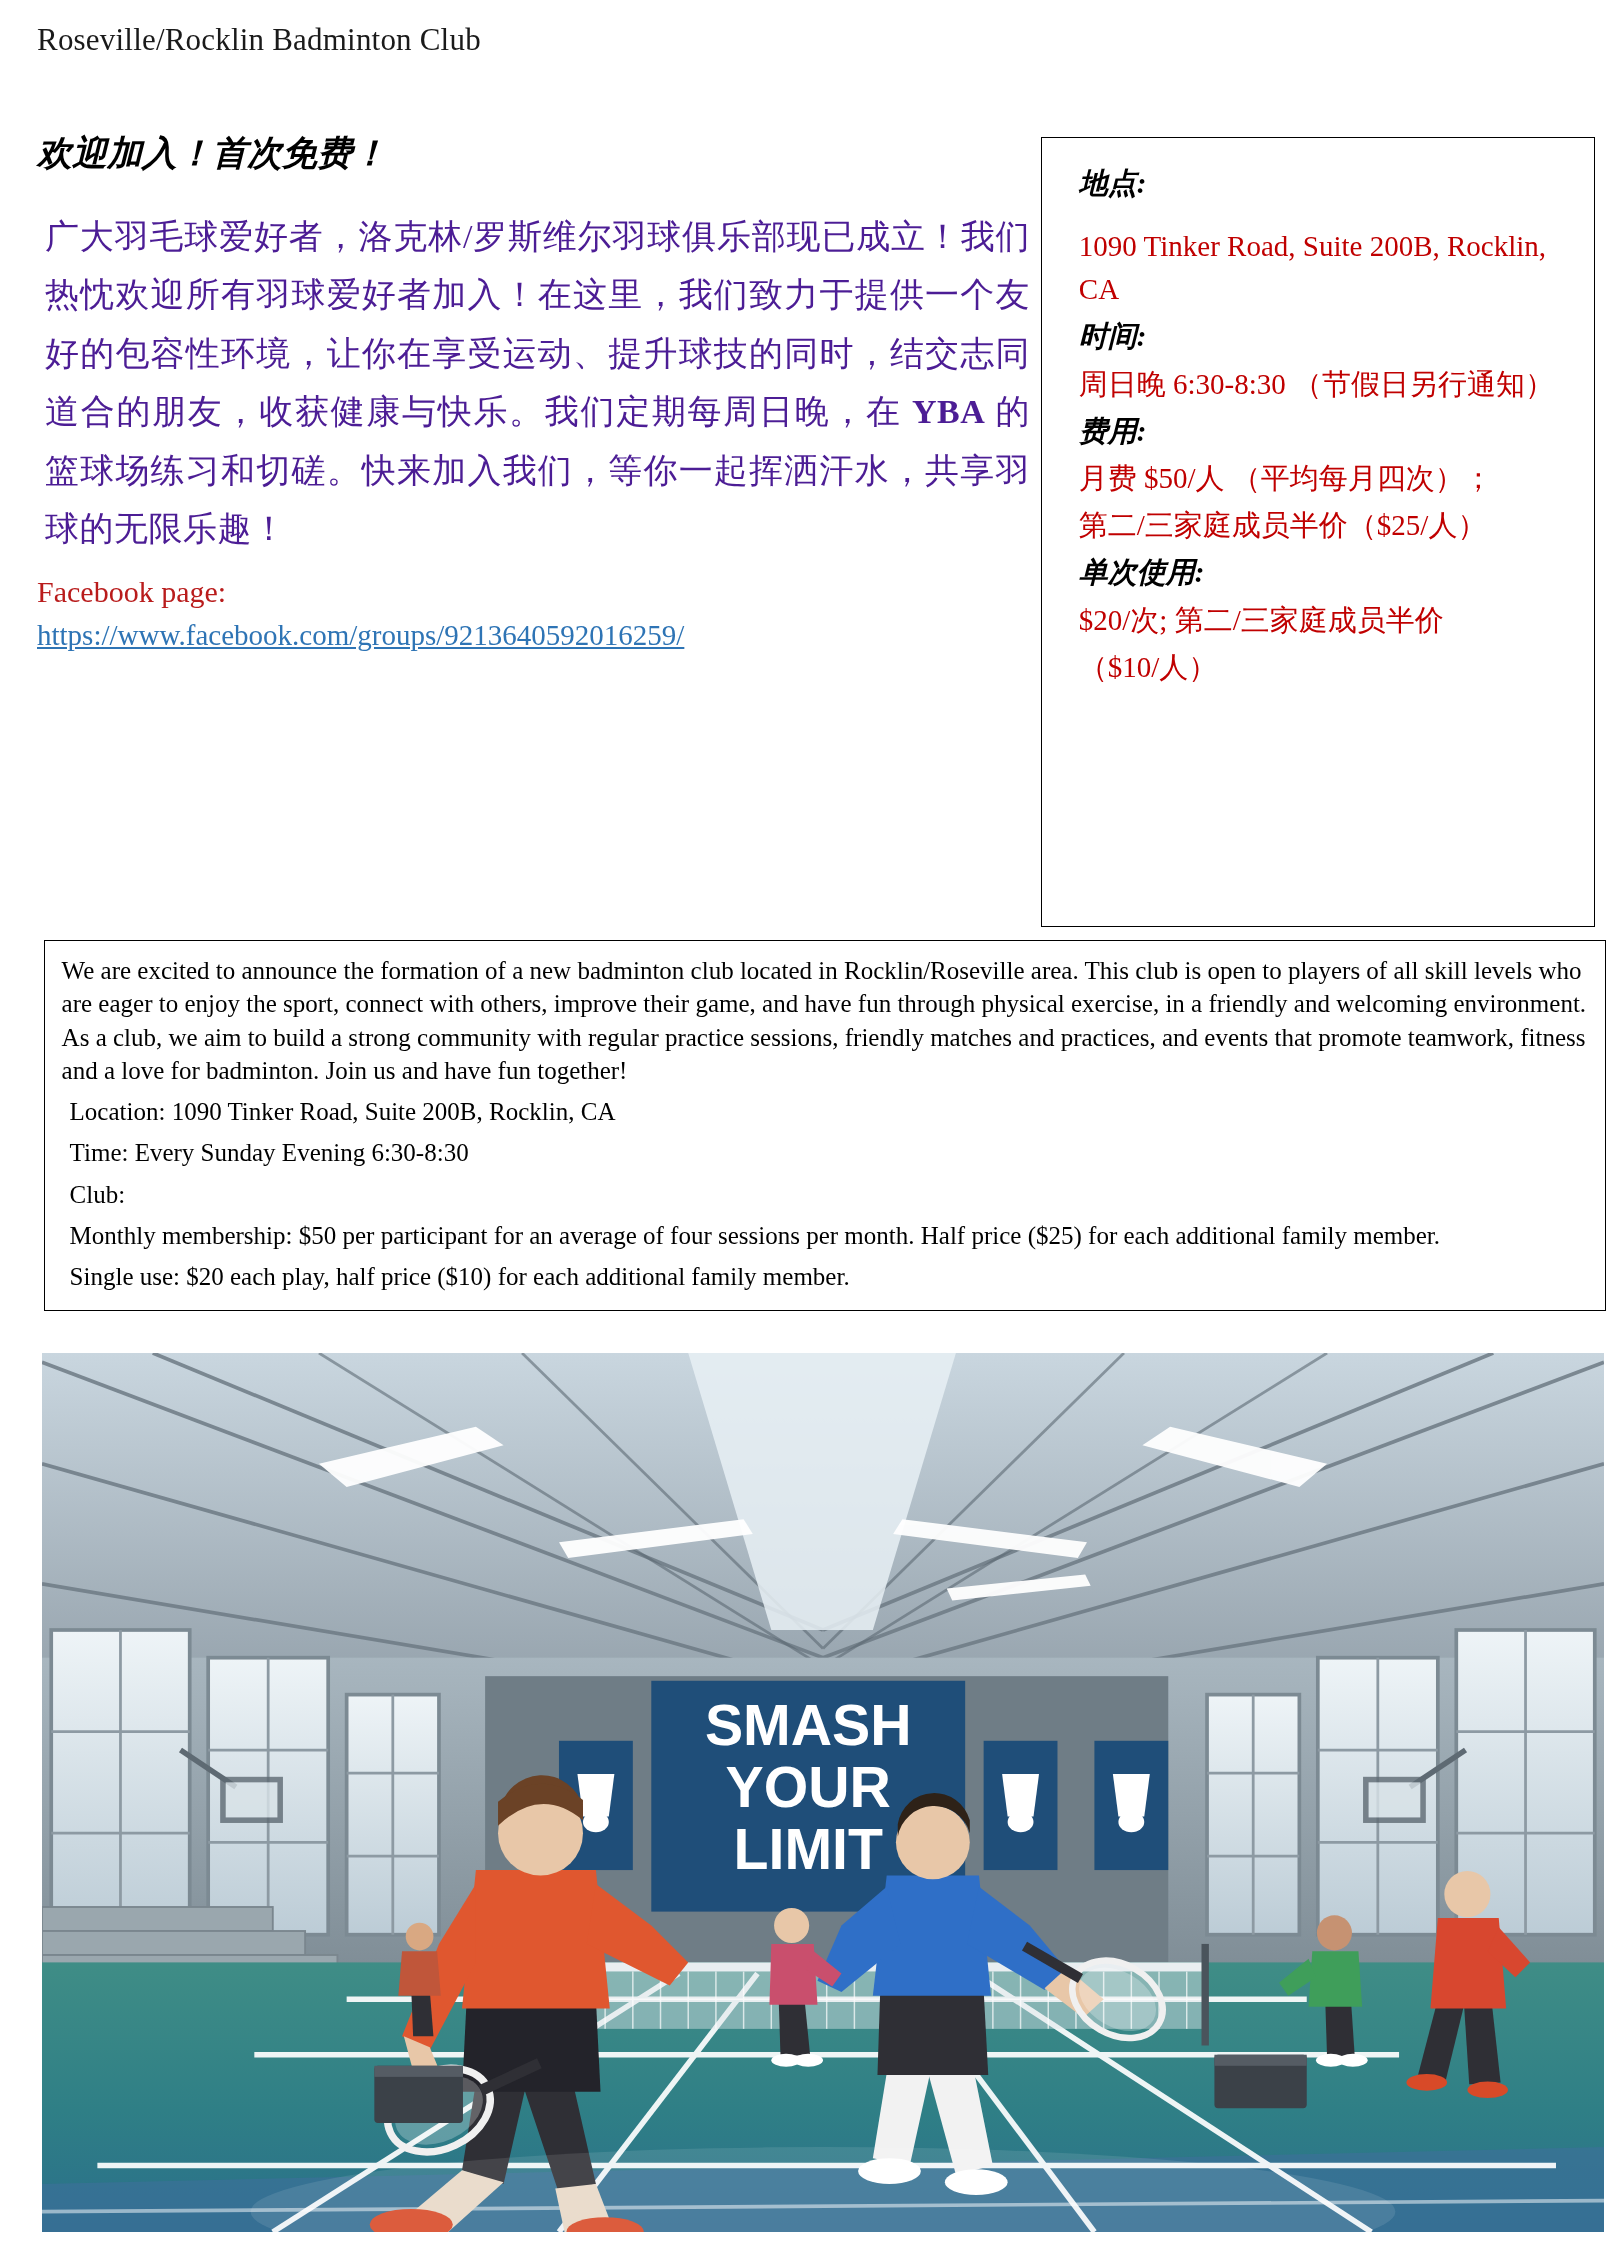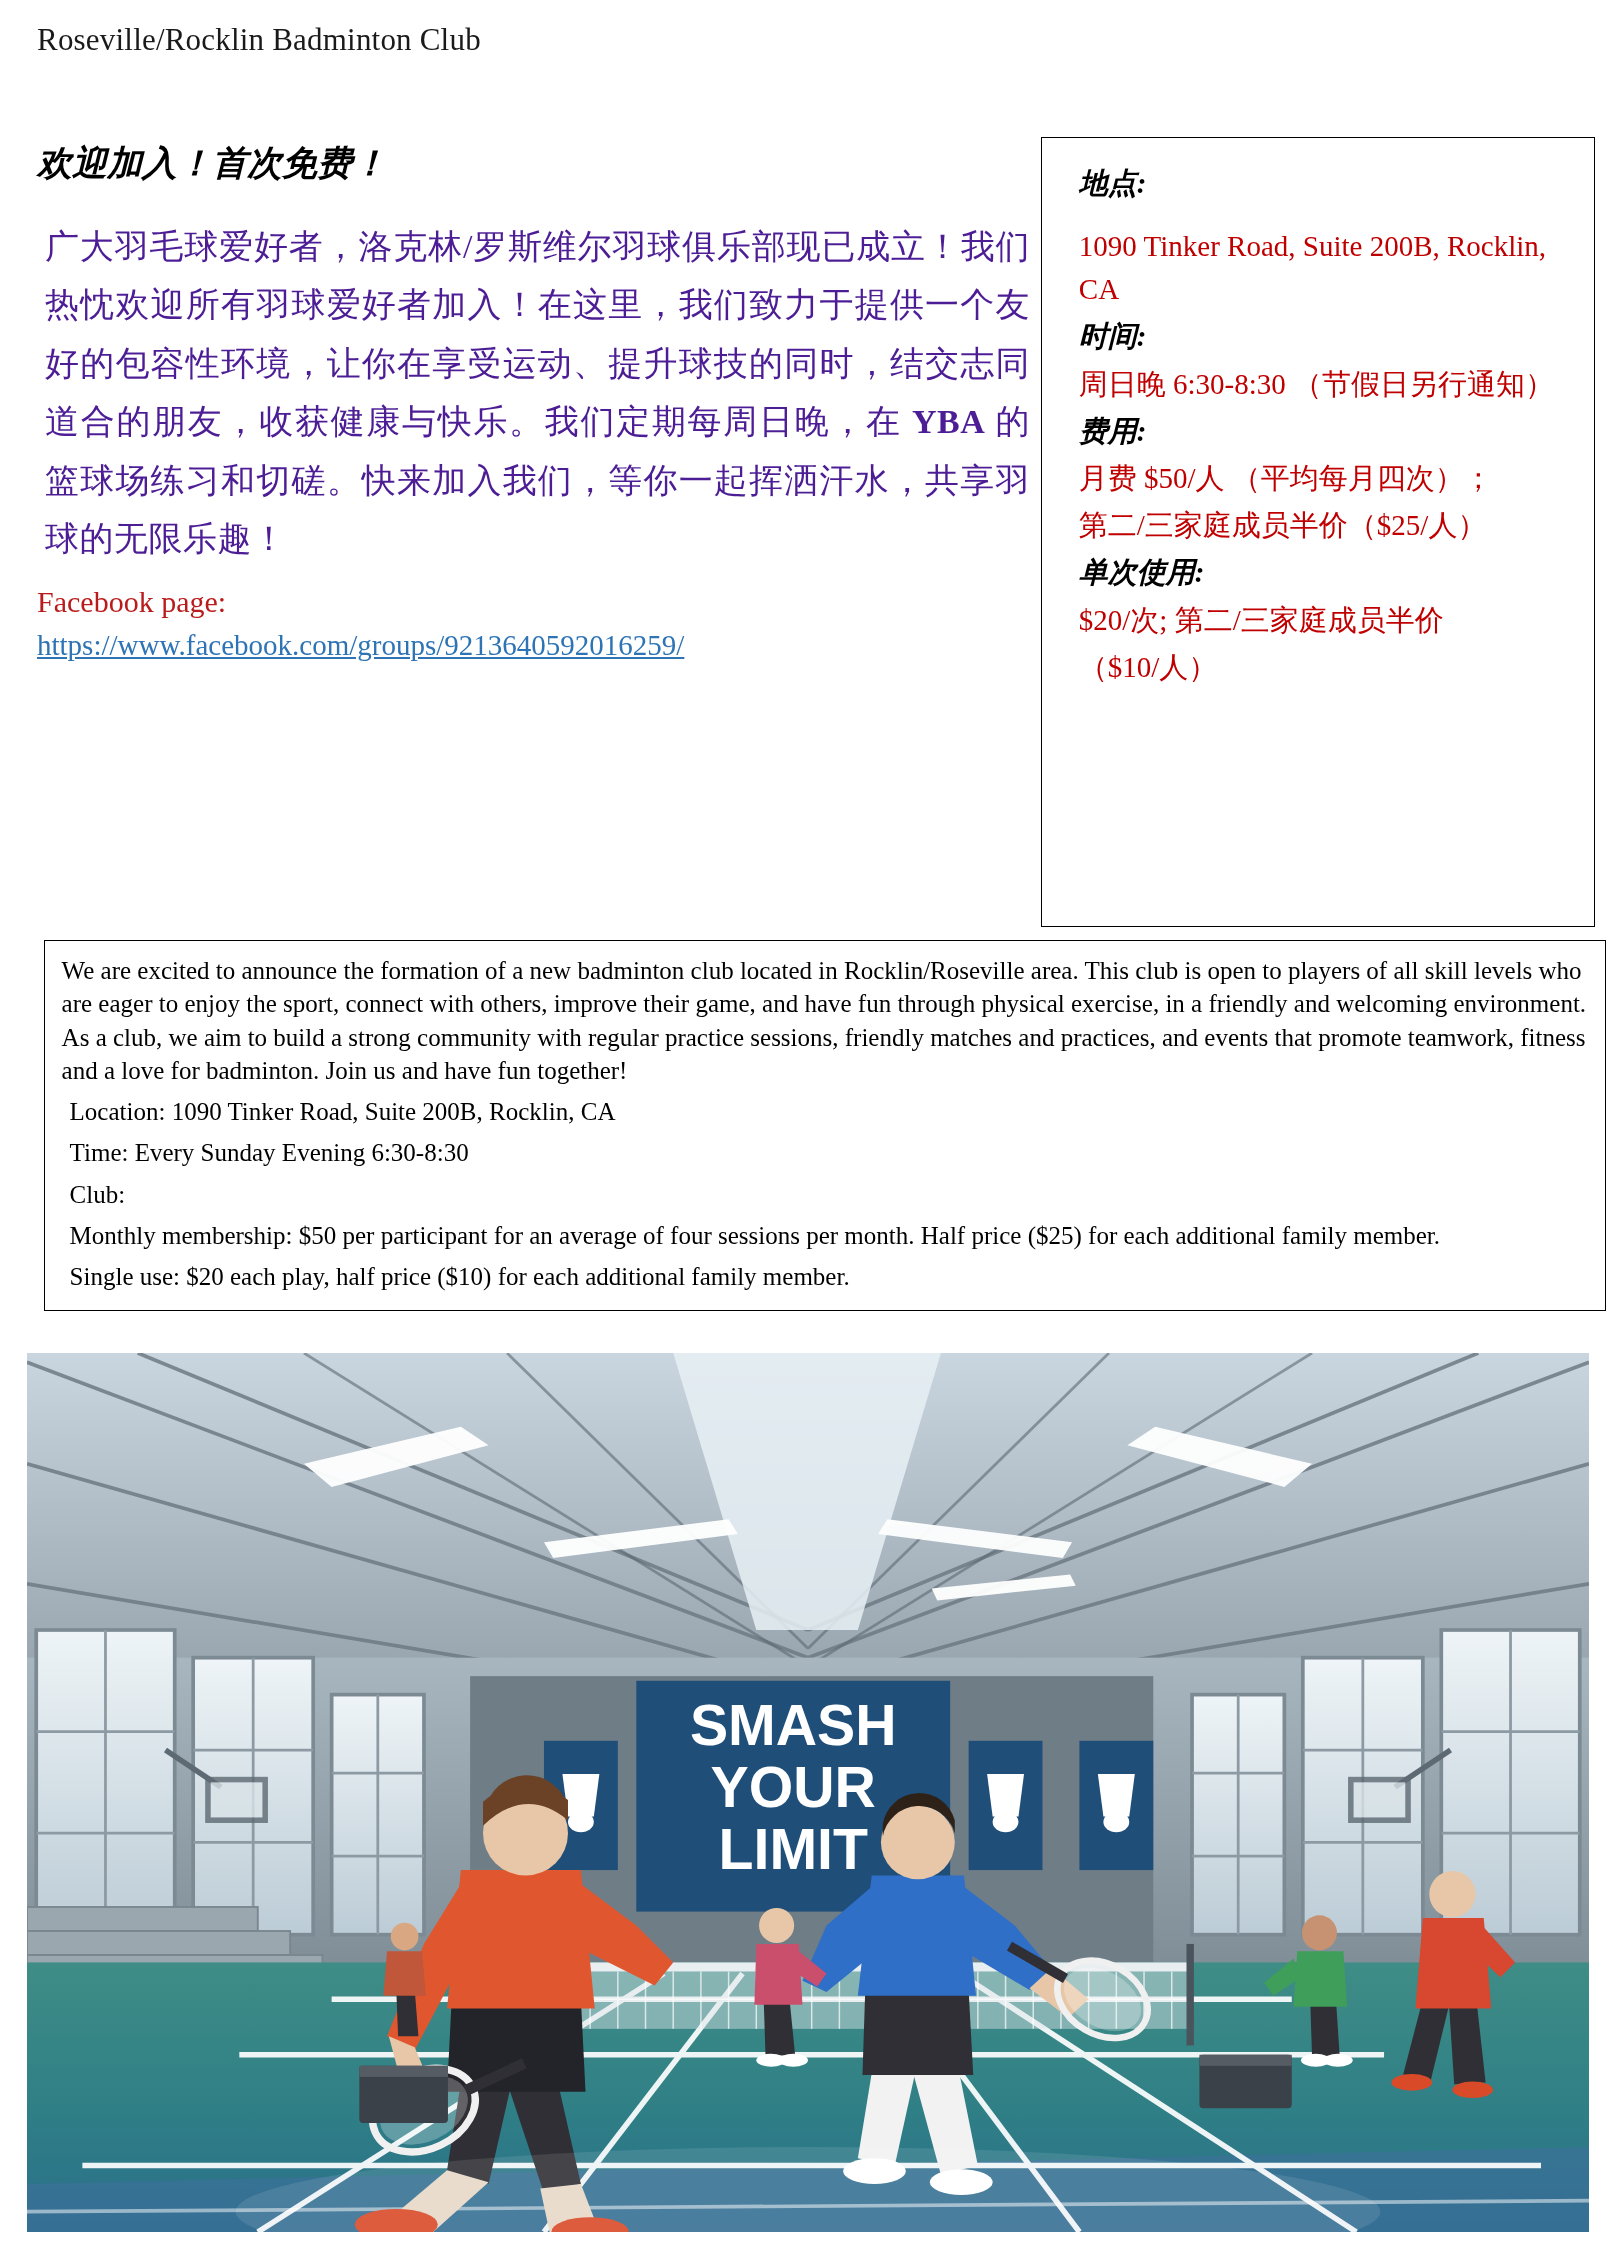--- a/index.html
+++ b/index.html
@@ -29,21 +29,21 @@
     font-family: "Liberation Serif", serif;
     font-size: 31px;
     color: #1a1a1a;
     letter-spacing: 0.2px;
   }
 
   
   .left-col {
     position: absolute;
     left: 37px;
-    top: 140px;
+    top: 130px;
     width: 1001px;
   }
   .welcome-line {
     font-family: "Liberation Serif", serif;
     font-style: italic;
     font-weight: bold;
     font-size: 35px;
     color: #000000;
     margin-bottom: 31px;
   }
@@ -123,21 +123,21 @@
     font-family: "Liberation Serif", serif;
     font-size: 25px;
     line-height: 1.33;
     color: #000000;
     margin: 8px;
   }
 
   
   .photo {
     position: absolute;
-    left: 27px;
+    left: 42px;
     top: 1353px;
     width: 1562px;
     height: 879px;
     overflow: hidden;
     background: #5eead4;
     border: 0;
   }
   .photo svg { display: block; width: 100%; height: 100%; }
 </style>
 </head>

